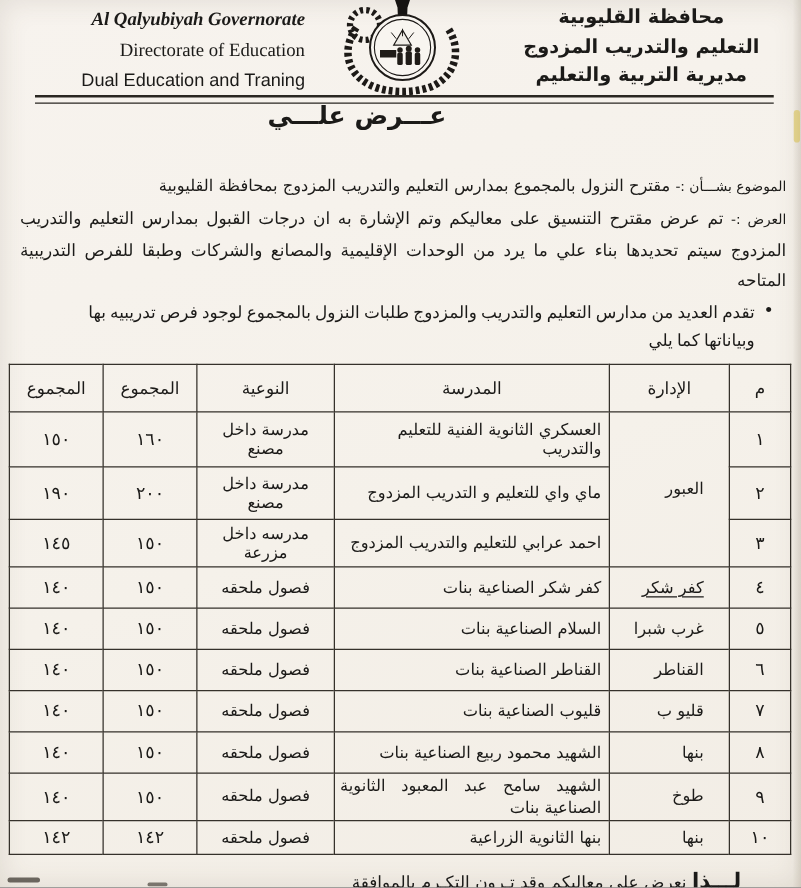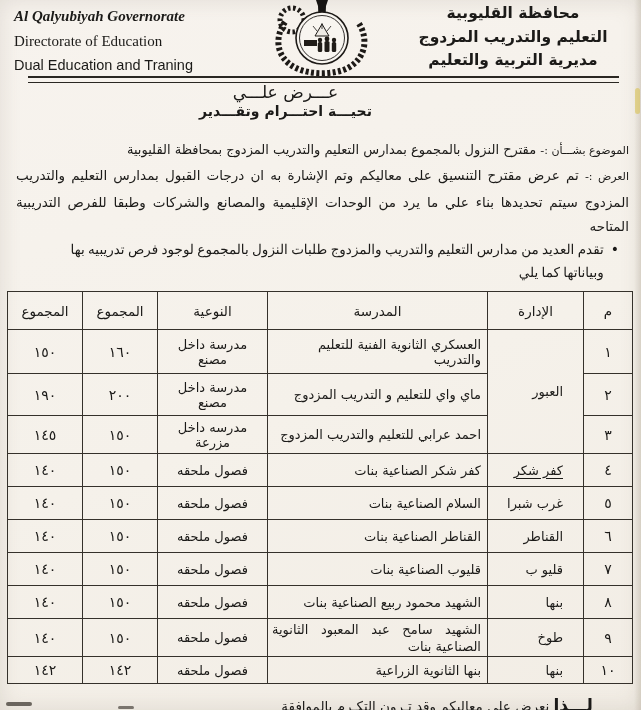--- a/index.html
+++ b/index.html
@@ -9,37 +9,37 @@
     margin:0 auto;
     background:linear-gradient(160deg,#f7f3ee 0%,#f5f1ea 55%,#f2ede5 100%);
     overflow:hidden;
     font-family:"DejaVu Sans",sans-serif;
     color:#1b1a18;
     box-shadow:inset 0 0 22px rgba(90,80,60,.14);
   }
   
   .hdr{position:absolute;top:0;left:0;right:0;height:76px;}
   .hdr-en{
-    position:absolute;left:14px;top:4px;width:230px;text-align:left;
+    position:absolute;left:14px;top:4px;width:230px;text-align:right;
   }
   .hdr-en .l1{font-family:"Liberation Serif",serif;font-style:italic;font-weight:bold;font-size:15px;line-height:25px;}
   .hdr-en .l2{font-family:"Liberation Serif",serif;font-size:15px;line-height:24px;}
   .hdr-en .l3{font-family:"Liberation Sans",sans-serif;font-size:14.5px;line-height:25px;}
   .hdr-ar{
     position:absolute;right:18px;top:2px;width:220px;text-align:center;direction:rtl;
     font-weight:bold;font-size:15.5px;line-height:23.5px;letter-spacing:.2px;
   }
   .hdr-logo{position:absolute;left:252px;top:0;width:138px;height:78px;}
   .rule2{
     position:absolute;top:76px;left:28px;right:22px;height:4px;
     border-top:2px solid #2a2722;border-bottom:1px solid #2a2722;
   }
   
   .salut{position:absolute;top:82px;left:0;right:70px;text-align:center;direction:rtl;}
-  .salut .s1{font-size:17px;font-weight:normal;line-height:20px;}
+  .salut .s1{font-size:20px;font-weight:bold;line-height:20px;}
   .salut .s2{font-size:14px;font-weight:bold;line-height:19px;}
   .salut .s3{font-size:14px;font-weight:bold;line-height:19px;}
   
   .subject{
     position:absolute;top:138px;right:12px;left:10px;direction:rtl;
     font-size:13px;line-height:24px;white-space:nowrap;
   }
   .lead{font-size:11px;font-weight:400;letter-spacing:.2px;}
   .body-par{
     position:absolute;top:163px;right:12px;left:16px;direction:rtl;
@@ -139,21 +139,20 @@
       <div>محافظة القليوبية</div>
       <div>التعليم والتدريب المزدوج</div>
       <div>مديرية التربية والتعليم</div>
     </div>
   </div>
 
   <div class="rule2"></div>
 
   <div class="salut">
     <div class="s1">عـــرض علـــي</div>
-    <div class="s3">تحيـــة احتـــرام وتقـــدير</div>
   </div>
 
   <div class="subject">
     <span class="lead">الموضوع بشـــأن :-</span>
     <span>مقترح النزول بالمجموع بمدارس التعليم والتدريب المزدوج بمحافظة القليوبية</span>
   </div>
 
   <div class="body-par">
     <span class="lead">العرض :-</span>
     <span>تم عرض مقترح التنسيق على معاليكم وتم الإشارة به ان درجات القبول بمدارس التعليم والتدريب المزدوج سيتم تحديدها بناء علي ما يرد من الوحدات الإقليمية والمصانع والشركات وطبقا للفرص التدريبية المتاحه</span>

